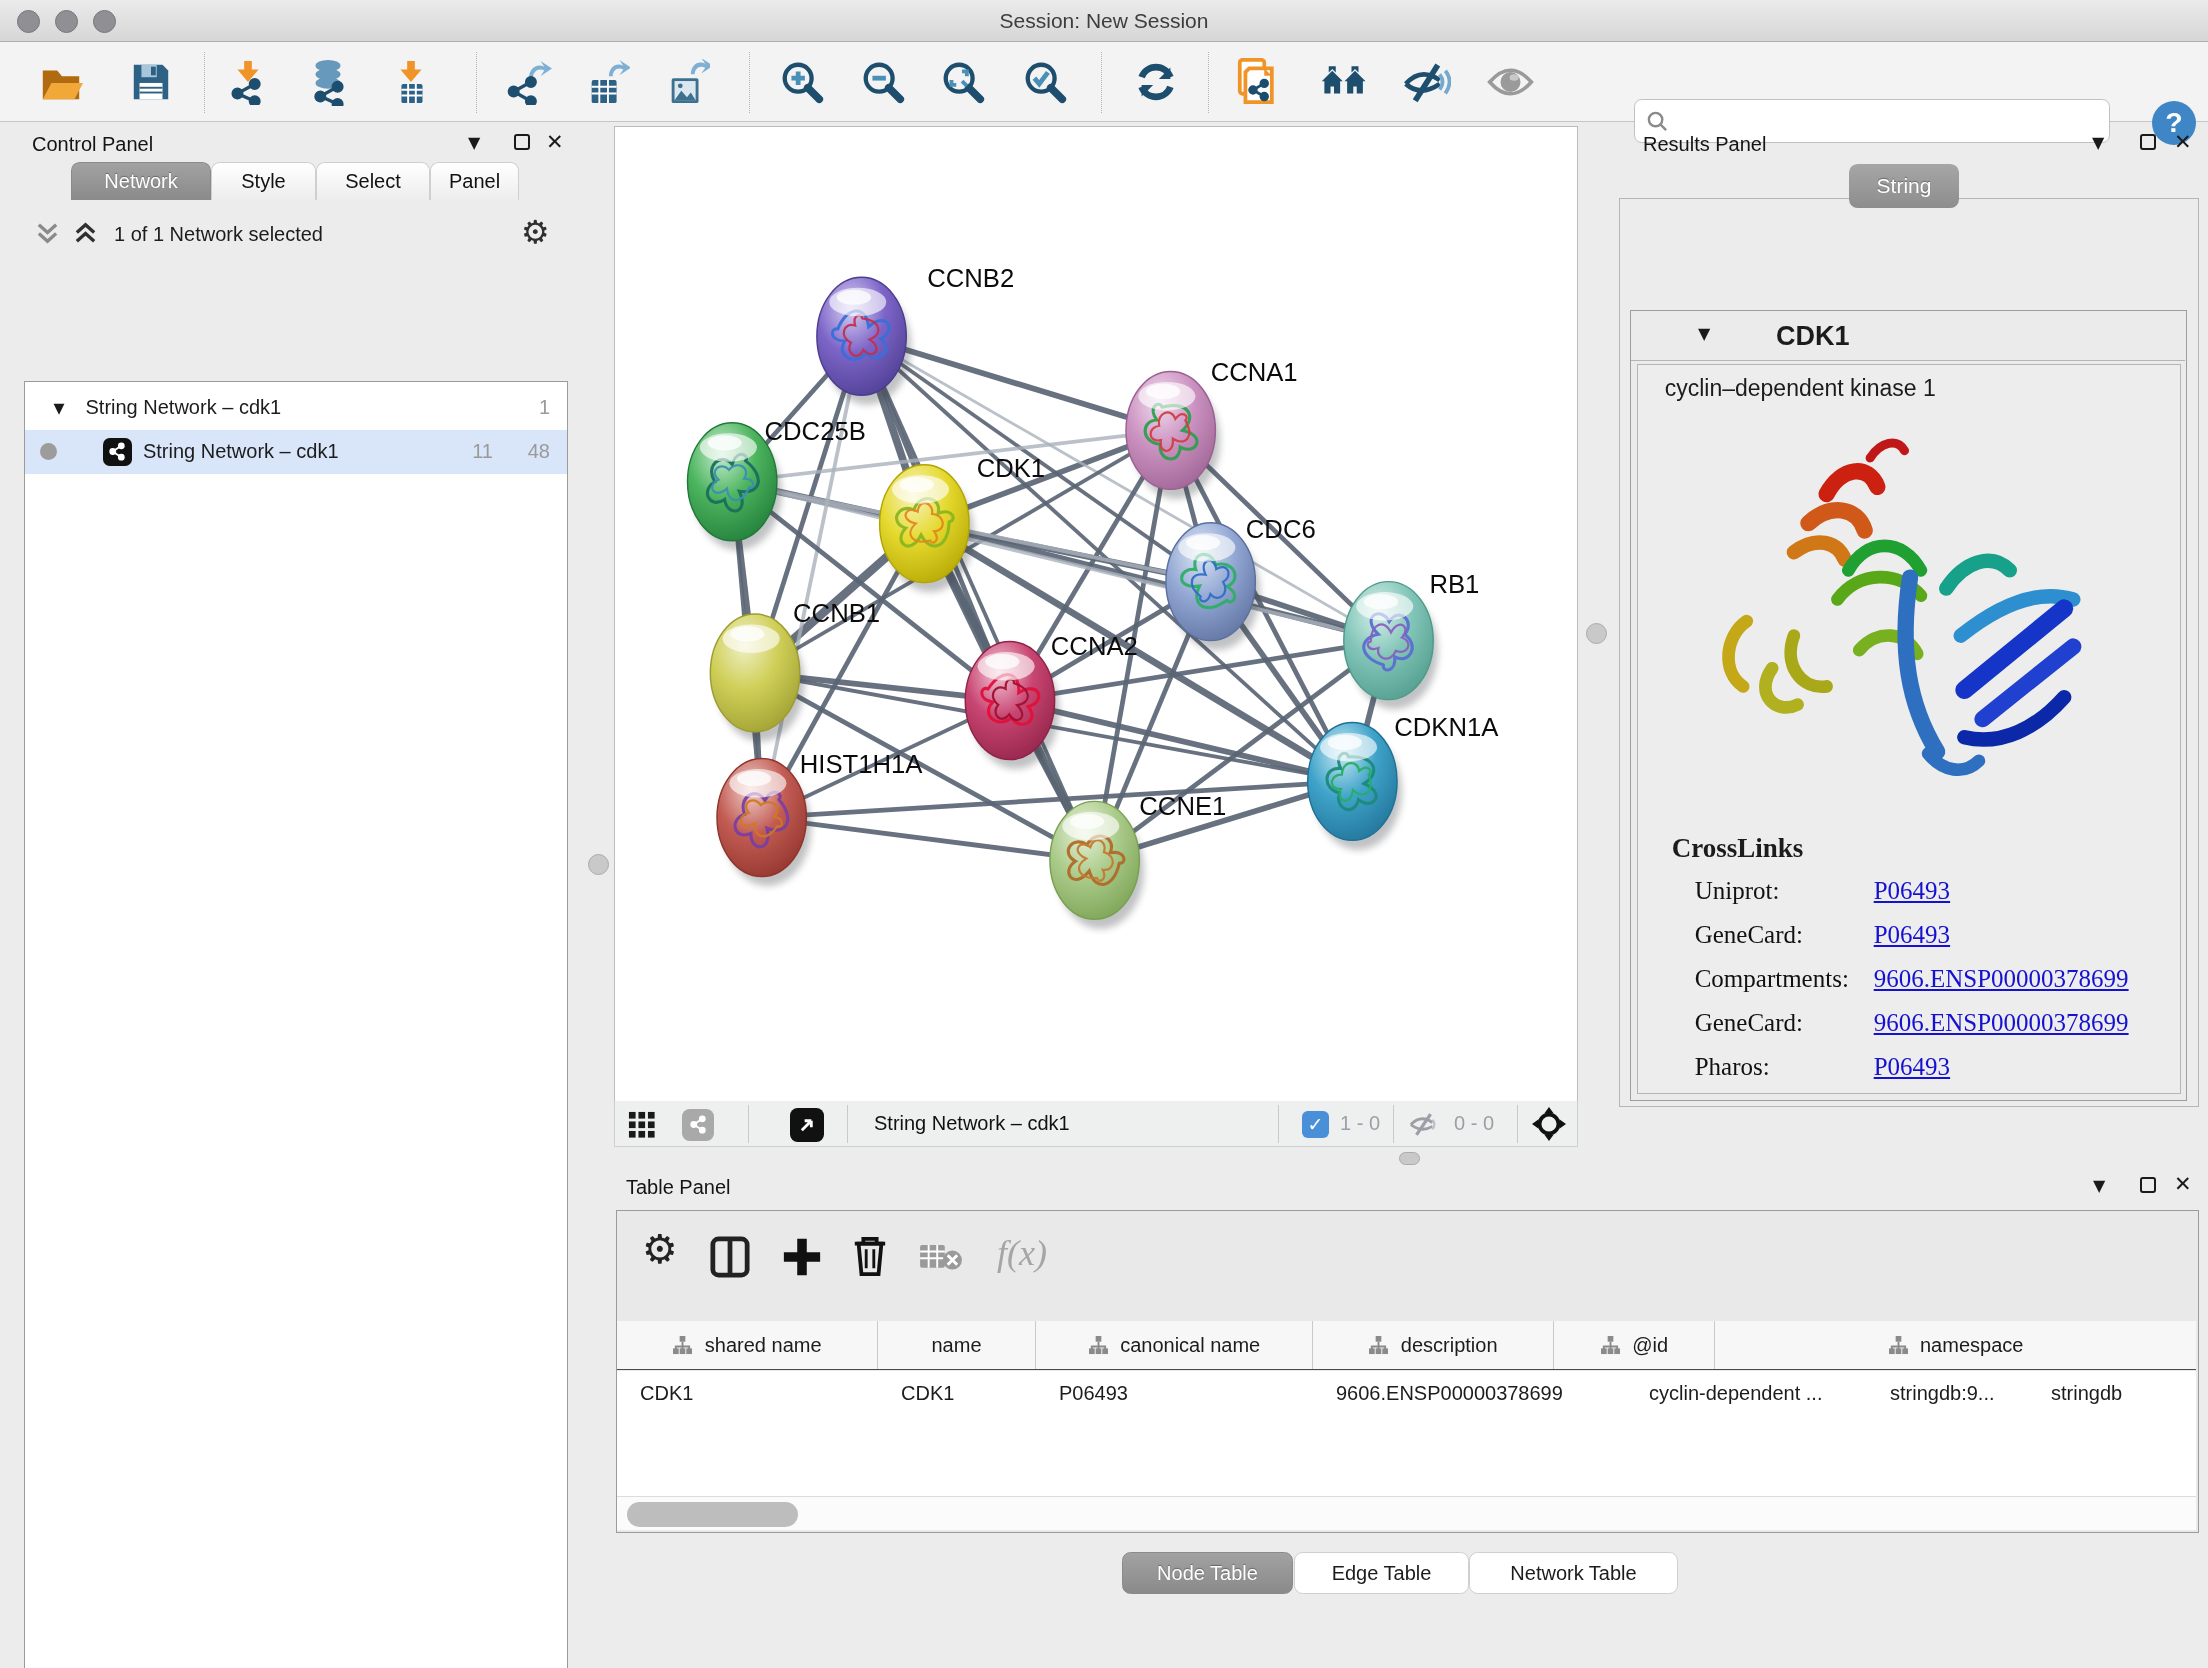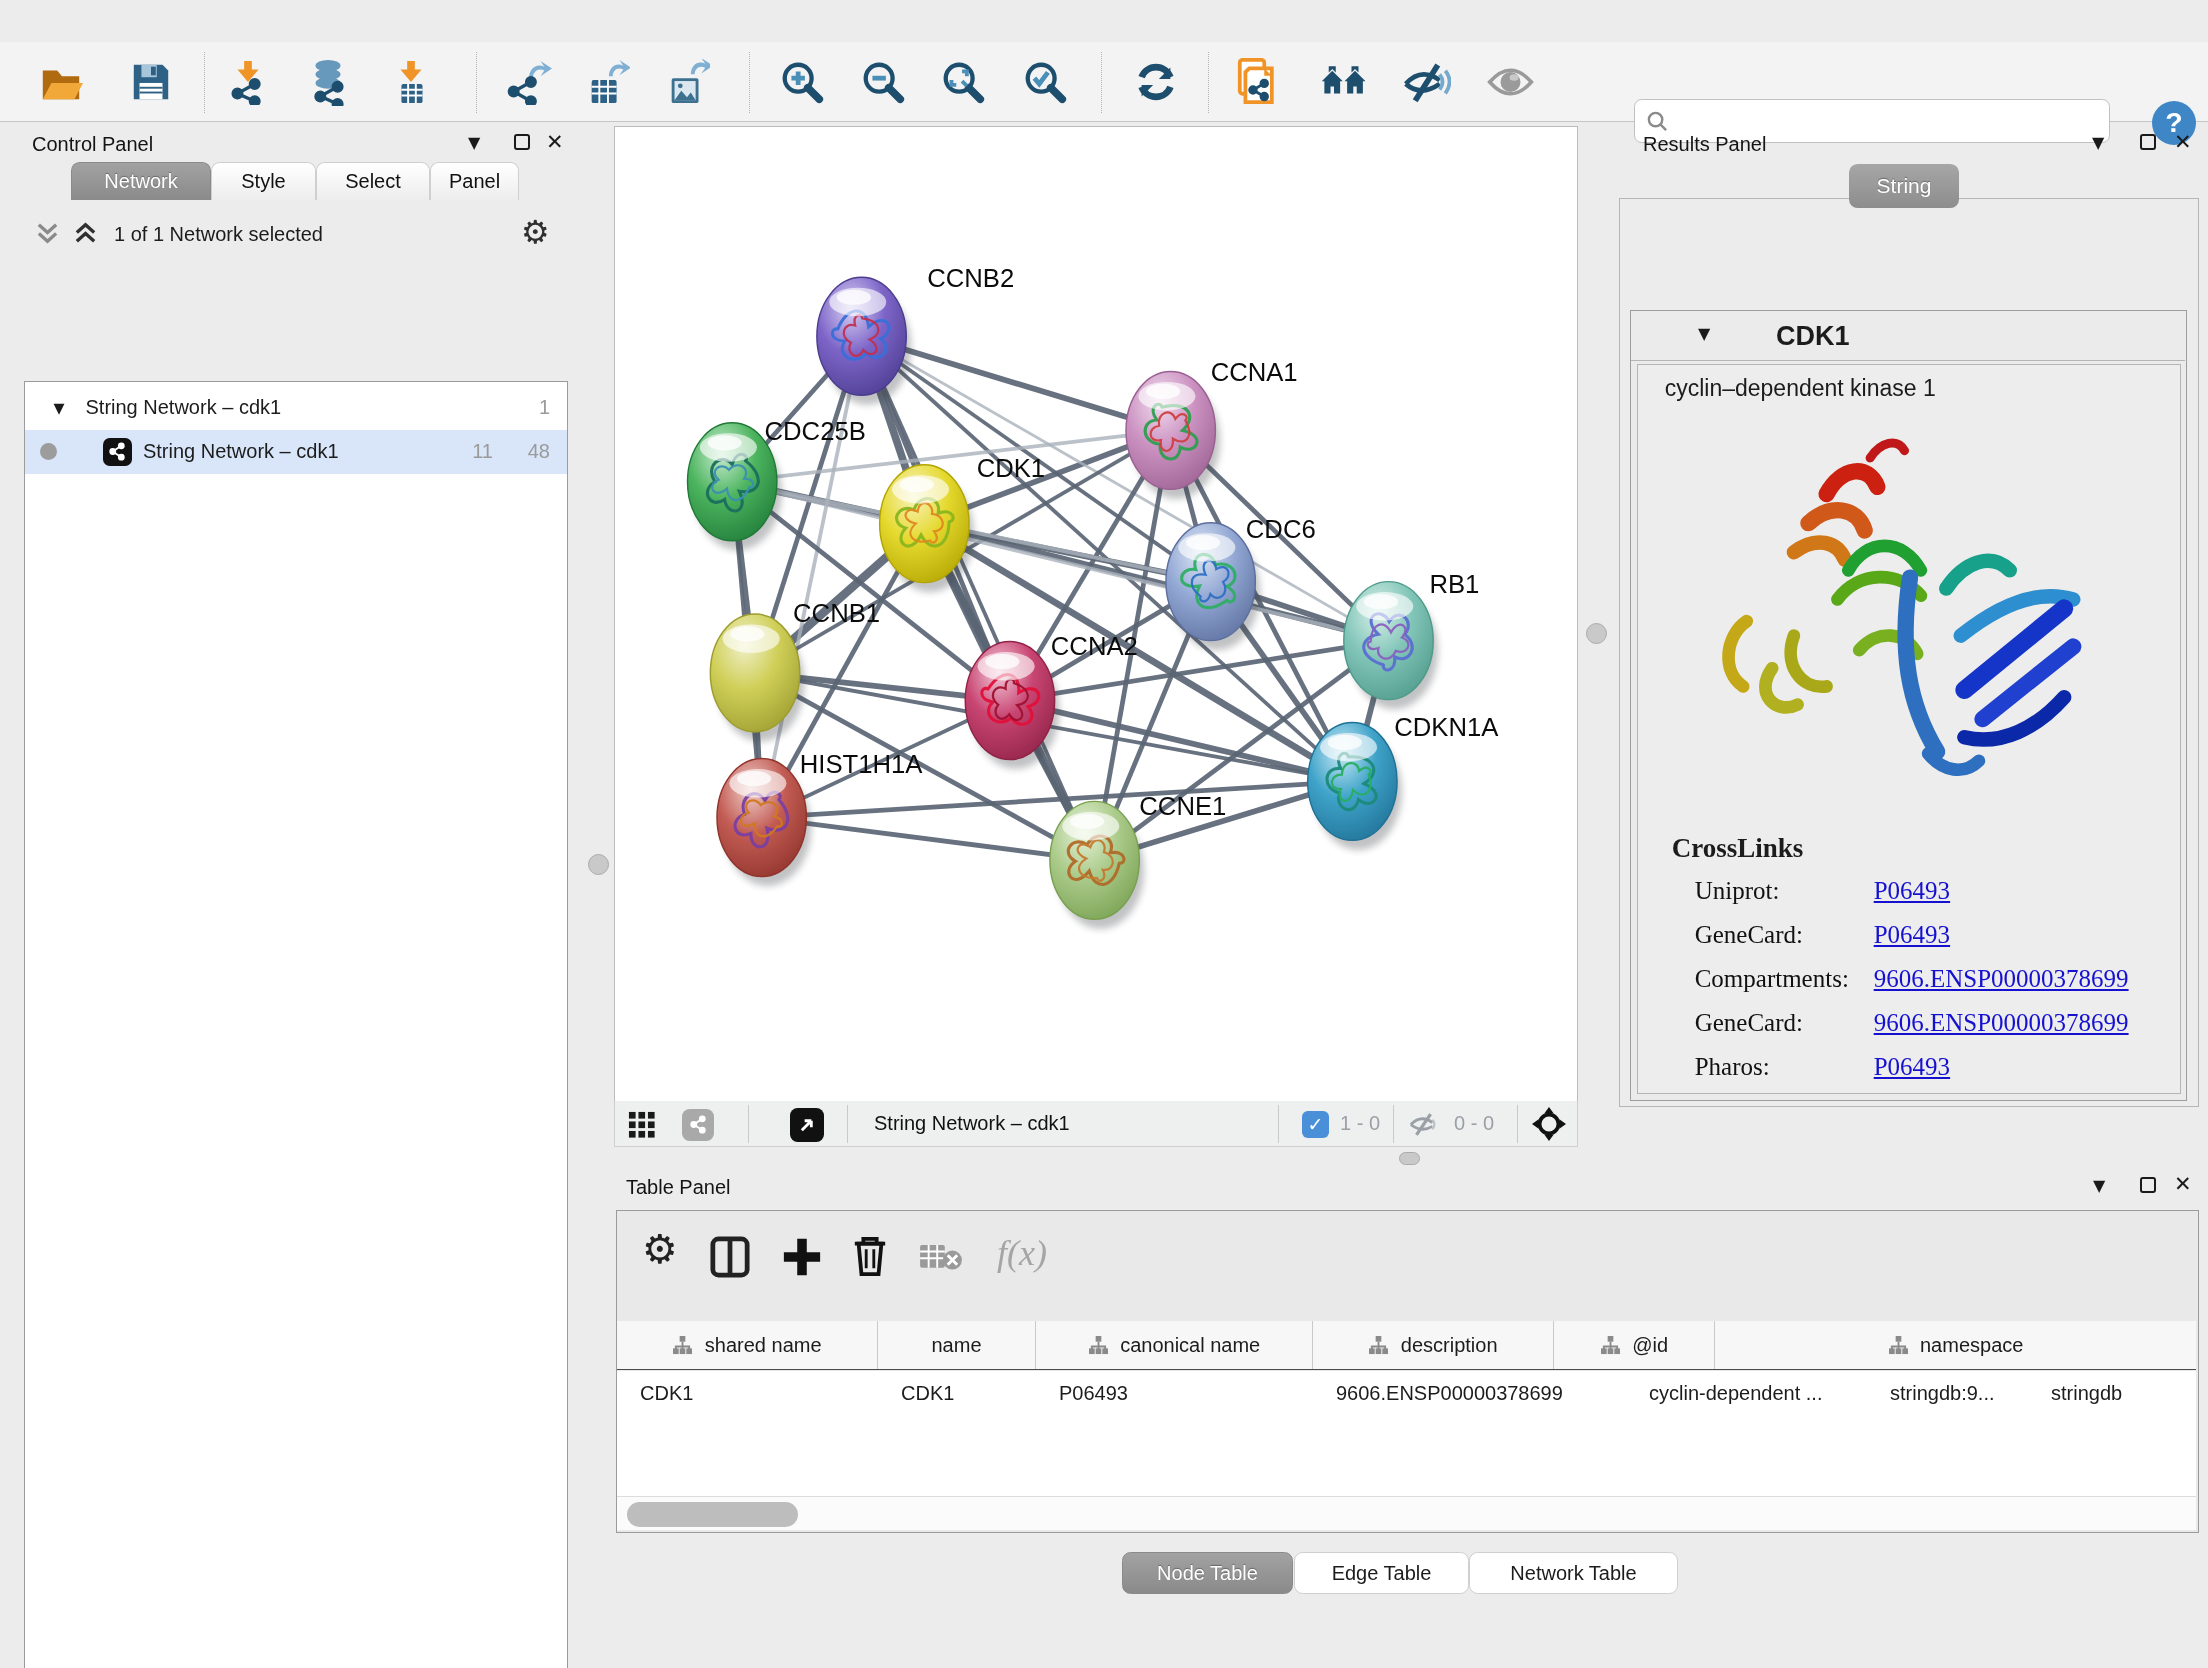--- a/index.html
+++ b/index.html
@@ -88,20 +88,26 @@
   #mem-dot { width:21px; height:21px; border-radius:50%; background:#1e9e44; }
 
   svg { display:block; }
   text { font-family:"Liberation Sans", sans-serif; }
 </style>
 </head>
 <body>
 
 <div id="window">
 
+  <div id="titlebar" class="abs">
+    <div class="traffic abs" style="left:17px"></div>
+    <div class="traffic abs" style="left:55px"></div>
+    <div class="traffic abs" style="left:93px"></div>
+    <div id="win-title" class="abs">Session: New Session</div>
+  </div>
 
   <div id="toolbar" class="abs">
     <div class="tbtn abs" style="left:36px">
       <svg width="46" height="46" viewBox="0 0 48 48">
           <path d="M5 12 h15 l5 6 h18 v24 h-38z" fill="#b06a10"></path>
           <path d="M5 42 l9-17 h33 l-9 17z" fill="#f2a838"></path>
         </svg>
     </div>
     <div class="tbtn abs" style="left:126px">
       <svg width="44" height="44" viewBox="0 0 46 46">

